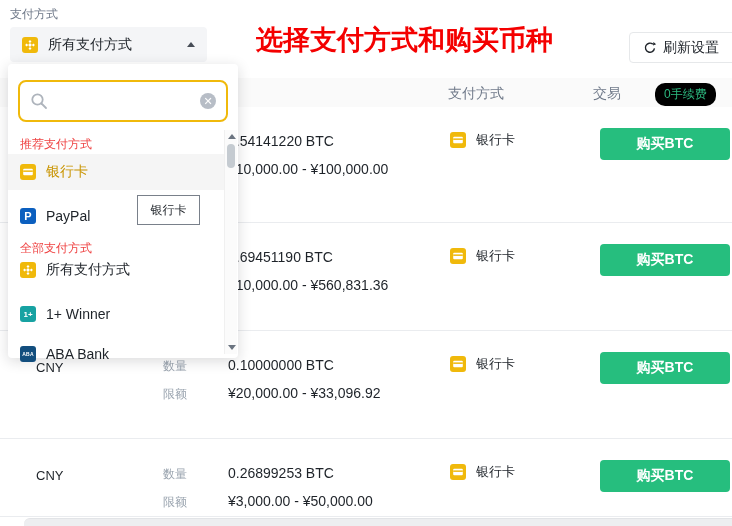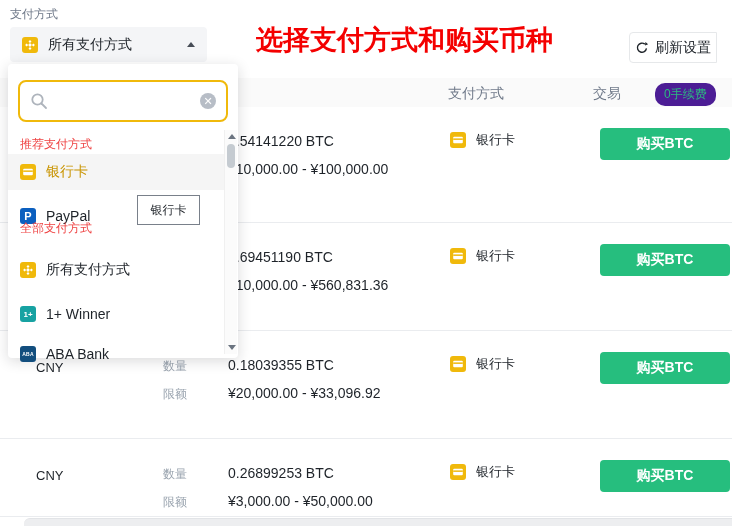--- a/index.html
+++ b/index.html
@@ -7,27 +7,27 @@
          font-family:"Liberation Sans","DejaVu Sans",sans-serif;color:#1E2329;padding-left:30px;}
   .abs{position:absolute;}
   
   .flt-label{left:10px;top:6px;font-size:12px;color:#707A8A;}
   .pay-select{left:10px;top:27px;width:197px;height:35px;background:#F4F5F7;border-radius:4px;
               display:flex;align-items:center;padding:0 12px;box-sizing:border-box;cursor:pointer;}
   .pay-select .txt{font-size:14px;margin-left:10px;flex:1;}
   .caret-up{width:0;height:0;border-left:4px solid transparent;border-right:4px solid transparent;
             border-bottom:5px solid #474D57;}
   .annotation{left:256px;top:22px;font-size:27px;font-weight:bold;color:#F40000;white-space:nowrap;}
-  .refresh-btn{left:629px;top:32px;width:88px;height:31px;border:1px solid #E6E8EA;border-radius:4px 0 0 4px;
+  .refresh-btn{left:629px;top:32px;width:104px;height:31px;border:1px solid #E6E8EA;border-radius:4px 0 0 4px;
                background:#fff;display:flex;align-items:center;justify-content:center;gap:6px;
                font-size:14px;color:#1E2329;cursor:pointer;box-sizing:border-box;}
   
   .thead{left:0;top:78px;width:732px;height:29px;background:#FAFAFA;}
   .th{position:absolute;top:7px;font-size:14px;color:#707A8A;}
-  .fee-badge{position:absolute;left:655px;top:5px;font-size:12px;color:#2DB980;background:#4c1d95;
+  .fee-badge{position:absolute;left:655px;top:5px;font-size:12px;color:#2DB980;background:#000000;
              border-radius:10px;padding:3px 9px;cursor:pointer;}
   
   .row{position:absolute;left:0;width:732px;border-bottom:1px solid #EAECEF;box-sizing:border-box;background:#fff;}
   .cny{position:absolute;left:2px;top:29px;font-size:13px;color:#1E2329;margin-left:34px;}
   .lbl{position:absolute;font-size:12px;color:#9AA4AF;}
   .qty-l{left:163px;top:27px;} .lim-l{left:163px;top:55px;}
   .val{position:absolute;font-size:14px;color:#1E2329;font-weight:500;white-space:nowrap;}
   .qty-v{left:228px;top:26px;} .lim-v{left:228px;top:54px;}
   .pay{position:absolute;left:450px;top:24px;display:flex;align-items:center;gap:10px;font-size:13px;}
   .buy{position:absolute;left:600px;top:21px;width:130px;height:32px;background:#26BE7E;color:#fff;
@@ -144,21 +144,21 @@
           <use href="#ic-card"></use>
         </svg>
       <span>银行卡</span>
     </span>
     <button class="buy">购买BTC</button>
   </div>
 
   <div class="row" style="top:331px;height:108px">
     <span class="cny">CNY</span>
     <span class="lbl qty-l">数量</span>
-    <span class="val qty-v">0.18039355 BTC</span>
+    <span class="val qty-v">0.10000000 BTC</span>
     <span class="lbl lim-l">限额</span>
     <span class="val lim-v">¥20,000.00 - ¥33,096.92</span>
     <span class="pay">
       <svg width="16" height="16">
           <use href="#ic-card"></use>
         </svg>
       <span>银行卡</span>
     </span>
     <button class="buy">购买BTC</button>
   </div>
@@ -199,21 +199,21 @@
       <span>银行卡</span>
     </div>
 
     <div class="dd-item" style="top:134px">
       <span class="sq-icon pp">P</span>
       <span>PayPal</span>
     </div>
 
     <div class="tooltip">银行卡</div>
 
-    <span class="sec-title" style="top:156px">全部支付方式</span>
+    <span class="sec-title" style="top:176px">全部支付方式</span>
 
     <div class="dd-item" style="top:188px">
       <svg width="16" height="16">
           <use href="#ic-binance"></use>
         </svg>
       <span>所有支付方式</span>
     </div>
 
     <div class="dd-item" style="top:232px">
       <span class="sq-icon wn">1+</span>

